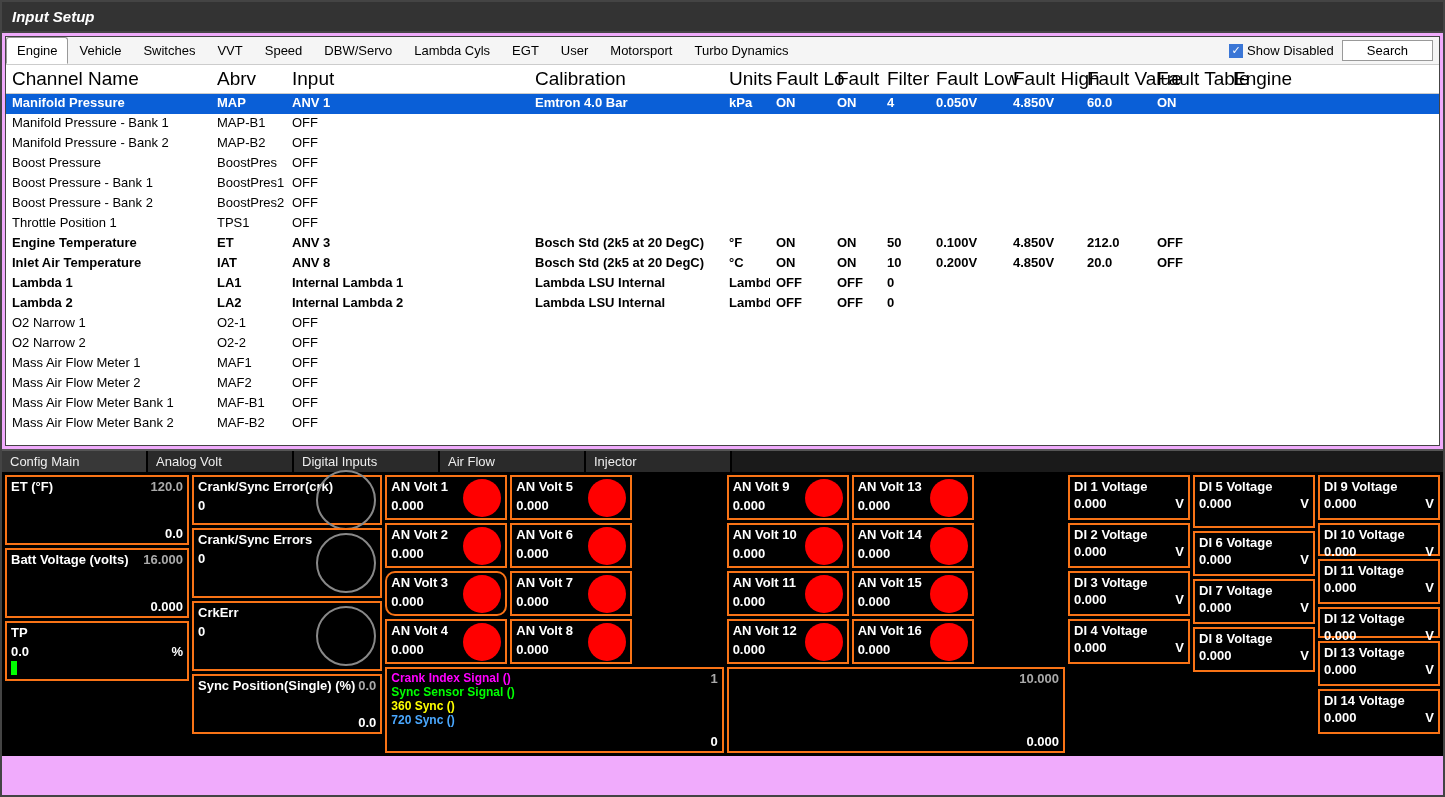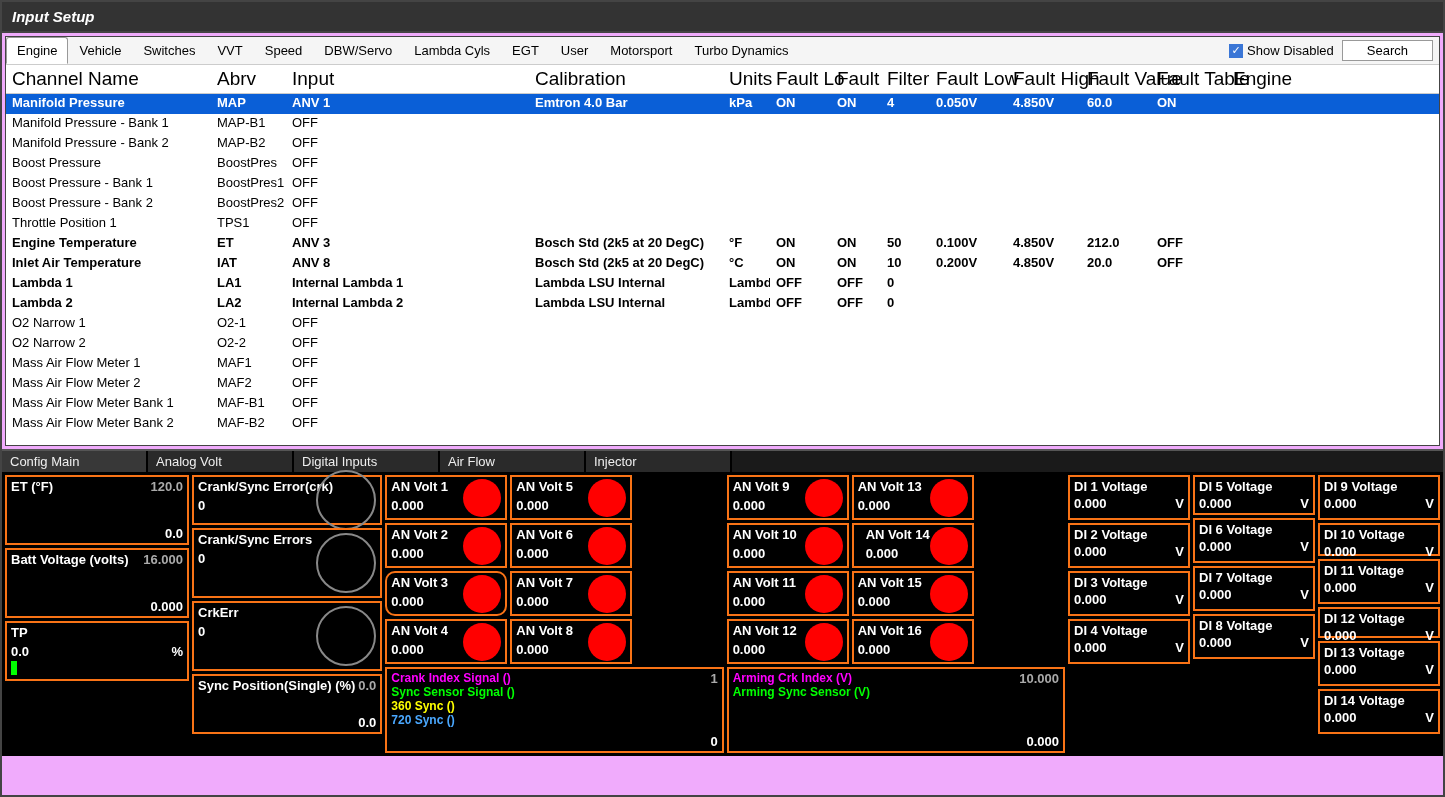--- a/index.html
+++ b/index.html
@@ -611,42 +611,38 @@
                 <span class="label val0">0.000</span>
                 <div class="circle-red"></div>
               </div>
             </div>
             <div class="col">
               <div class="cell" style="height: 45px; width: 122px;">
                 <span class="label">AN Volt 13</span>
                 <span class="label val0">0.000</span>
                 <div class="circle-red"></div>
               </div>
-              <div class="cell" style="height: 45px; width: 122px; padding-left: 8px;">
+              <div class="cell" style="height: 45px; width: 122px;">
                 <span class="label">AN Volt 14</span>
                 <span class="label val0">0.000</span>
                 <div class="circle-red"></div>
               </div>
               <div class="cell" style="height: 45px; width: 122px;">
                 <span class="label">AN Volt 15</span>
                 <span class="label val0">0.000</span>
                 <div class="circle-red"></div>
               </div>
               <div class="cell" style="height: 45px; width: 122px;">
                 <span class="label">AN Volt 16</span>
                 <span class="label val0">0.000</span>
                 <div class="circle-red"></div>
               </div>
             </div>
           </div>
         <div class="cell" style="height:86px; position:relative;">
-          <div id="sig2" class="sig-list">
-              <div style="color: rgb(255, 0, 255);">Arming Crk Index (V)</div>
-              <div style="color: rgb(0, 255, 0);">Arming Sync Sensor (V)</div>
-            </div>
           <span class="big-val">10.000</span>
           <span class="small-val">0.000</span>
         </div>
       </div>
 
       <div id="di-wrap" style="display:flex; gap:3px;">
           <div class="col">
             <div class="cell" style="height: 45px; width: 122px;">
               <span class="label">DI 1 Voltage</span>
               <div class="val-line">
@@ -670,21 +666,21 @@
             </div>
             <div class="cell" style="height: 45px; width: 122px;">
               <span class="label">DI 4 Voltage</span>
               <div class="val-line">
                 <span class="val0">0.000</span>
                 <span>V</span>
               </div>
             </div>
           </div>
           <div class="col">
-            <div class="cell" style="height: 40px; width: 122px;">
+            <div class="cell" style="height: 53px; width: 122px;">
               <span class="label">DI 5 Voltage</span>
               <div class="val-line">
                 <span class="val0">0.000</span>
                 <span>V</span>
               </div>
             </div>
             <div class="cell" style="height: 45px; width: 122px;">
               <span class="label">DI 6 Voltage</span>
               <div class="val-line">
                 <span class="val0">0.000</span>

